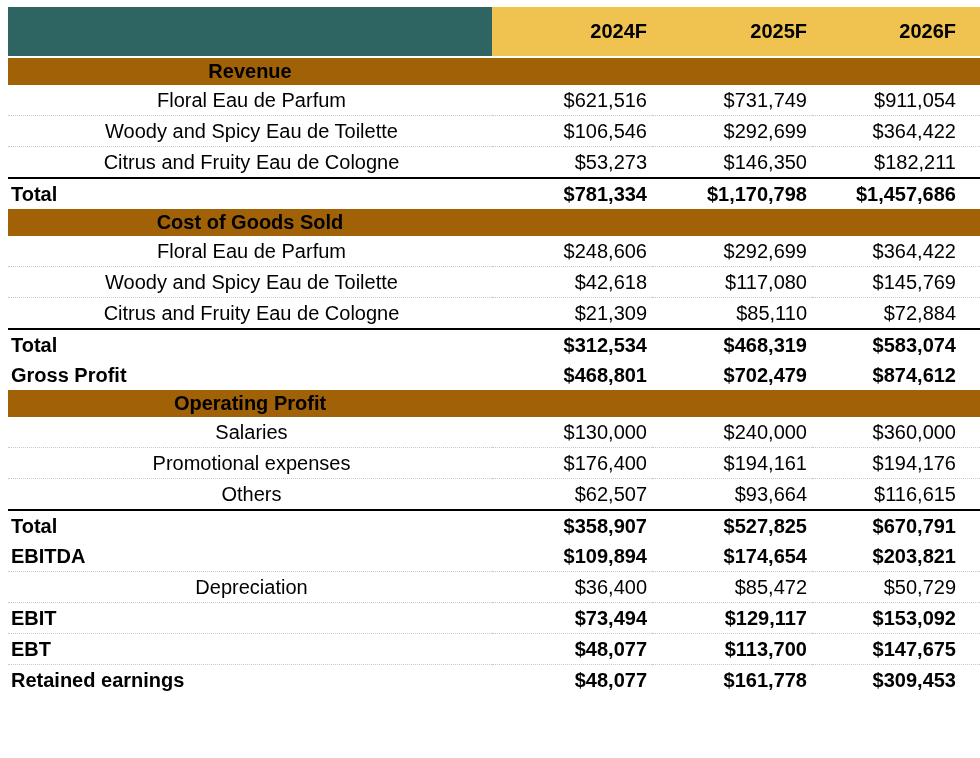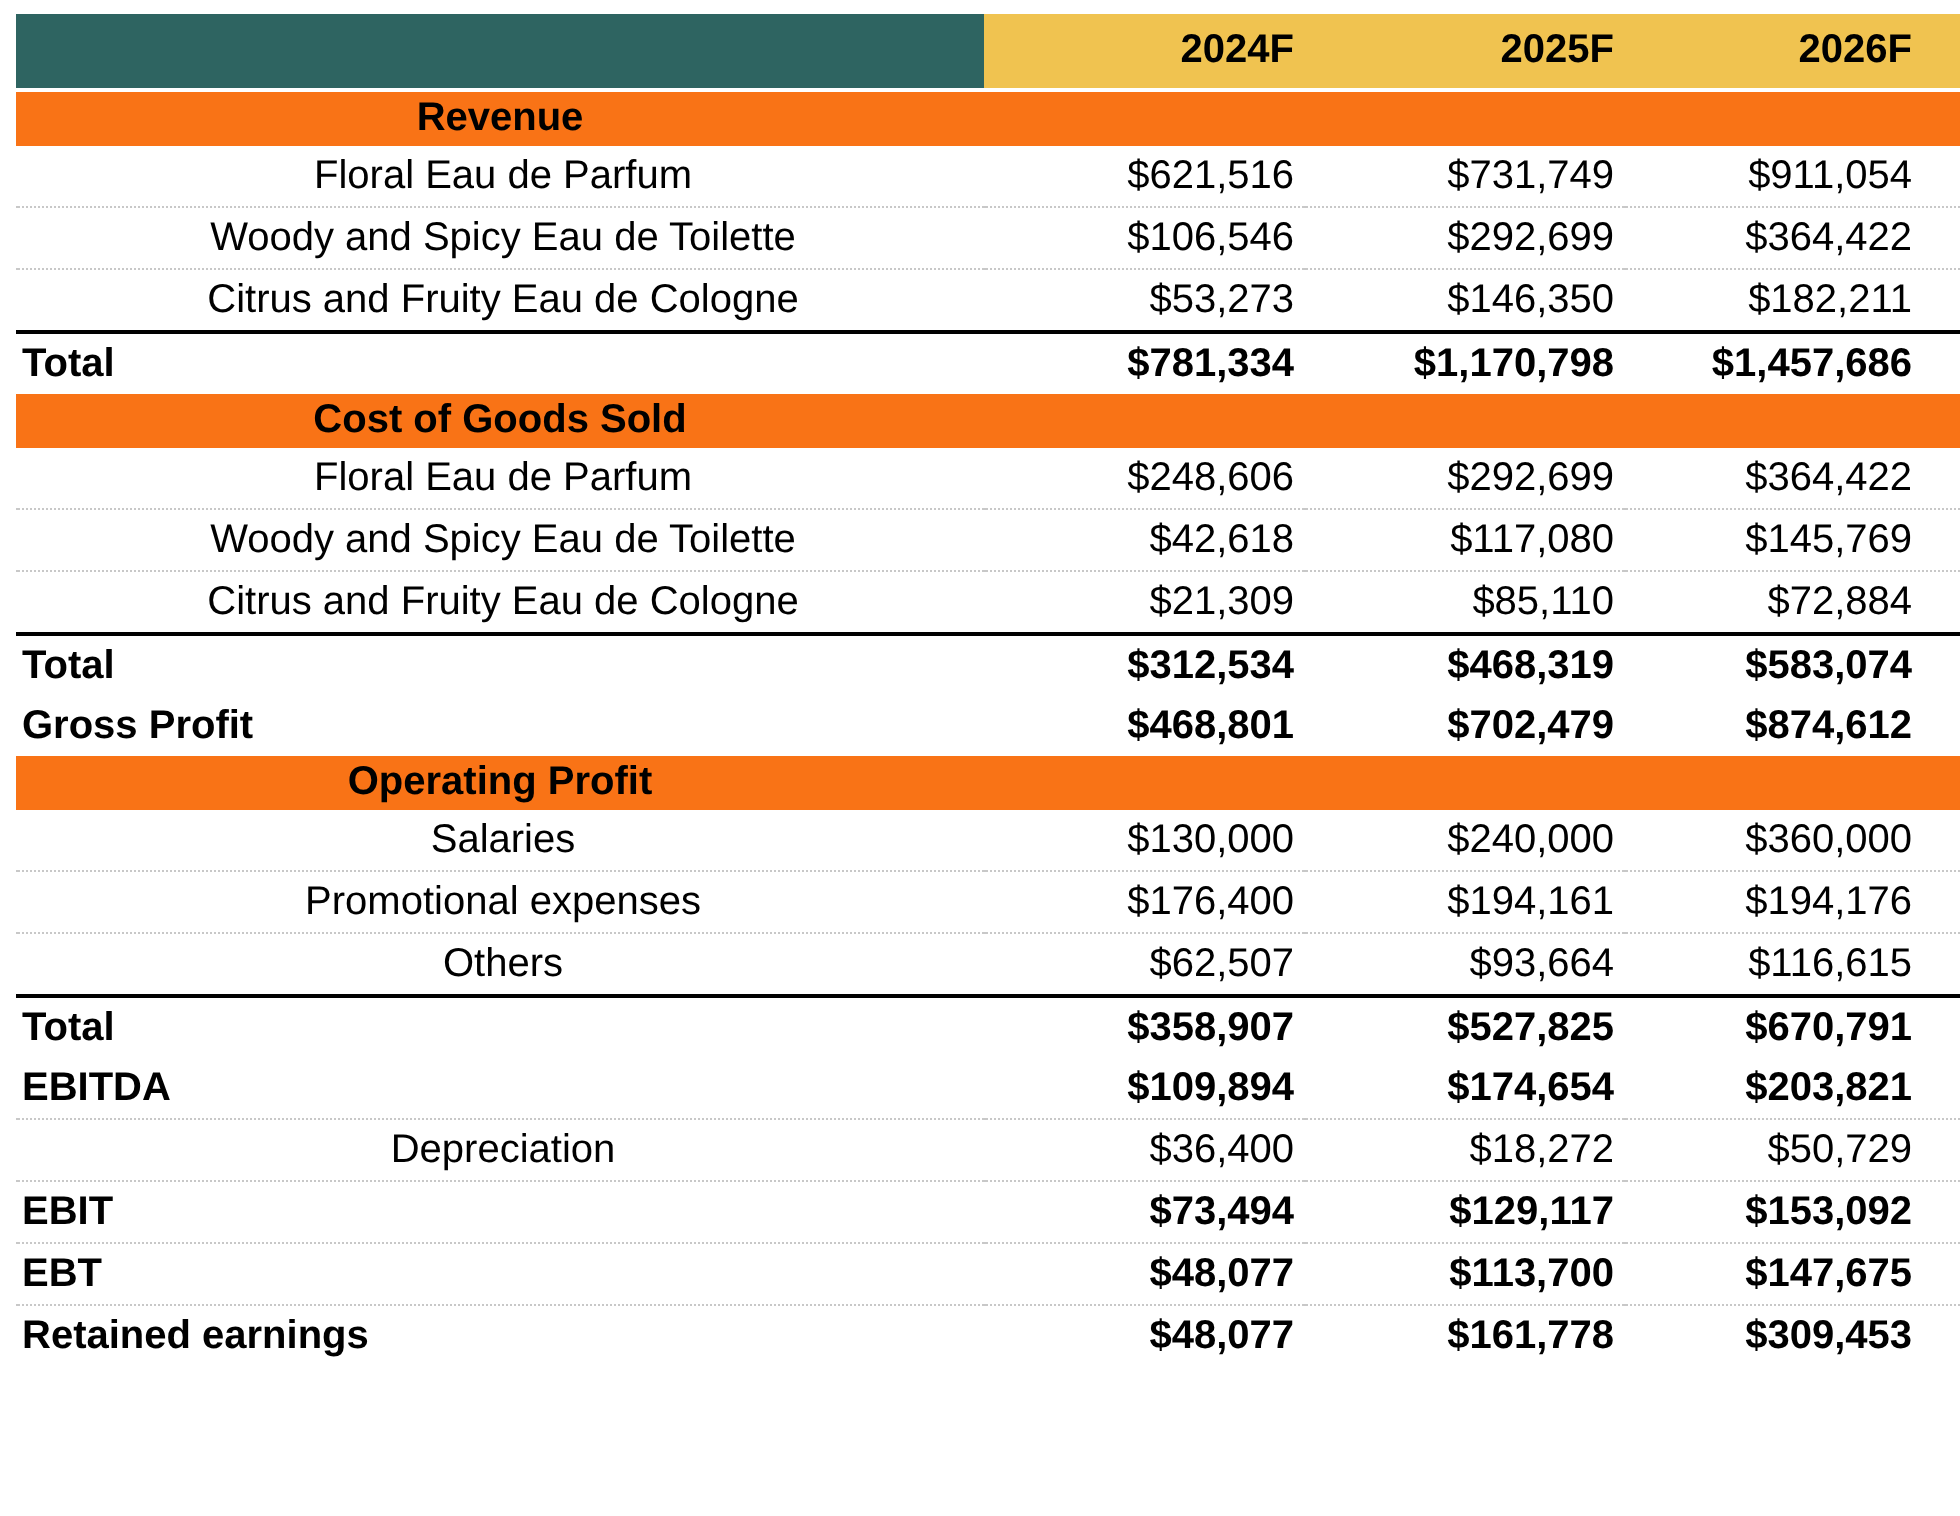--- a/index.html
+++ b/index.html
@@ -34,29 +34,29 @@
     padding: 0;
     vertical-align: middle;
     overflow: hidden;
     white-space: nowrap;
   }
   td.label { text-align: center; padding-left: 3px; }
   td.num   { text-align: right; padding-right: 5px; }
   td.num.last { padding-right: 24px; }
 
   
-  tr.head td { height: 37px; font-weight: bold; margin-left: 28px; }
+  tr.head td { height: 49px; font-weight: bold; margin-left: 28px; }
   tr.head td.corner { background: #2E6461; }
   tr.head td.year   { background: #F0C350; }
 
   
   tr.gap td { height: 2px; font-size: 0; }
 
   
-  tr.r-section td { background: #f97316; height: 27px; }
+  tr.r-section td { background: #a16207; height: 27px; }
   tr.r-section td.label {
     text-align: center;
     font-weight: bold;
     padding-left: 0;
   }
 
   
   tr.r-total td { font-weight: bold; }
   tr.r-total td.label { text-align: left; padding-right: 4px; }
 
@@ -192,21 +192,21 @@
     </tr>
     <tr class="r-total dot">
       <td class="label">EBITDA</td>
       <td class="num">$109,894</td>
       <td class="num">$174,654</td>
       <td class="num last">$203,821</td>
     </tr>
     <tr class="r-item dot">
       <td class="label">Depreciation</td>
       <td class="num">$36,400</td>
-      <td class="num">$18,272</td>
+      <td class="num">$85,472</td>
       <td class="num last">$50,729</td>
     </tr>
     <tr class="r-total dot">
       <td class="label">EBIT</td>
       <td class="num">$73,494</td>
       <td class="num">$129,117</td>
       <td class="num last">$153,092</td>
     </tr>
     <tr class="r-total dot">
       <td class="label">EBT</td>

